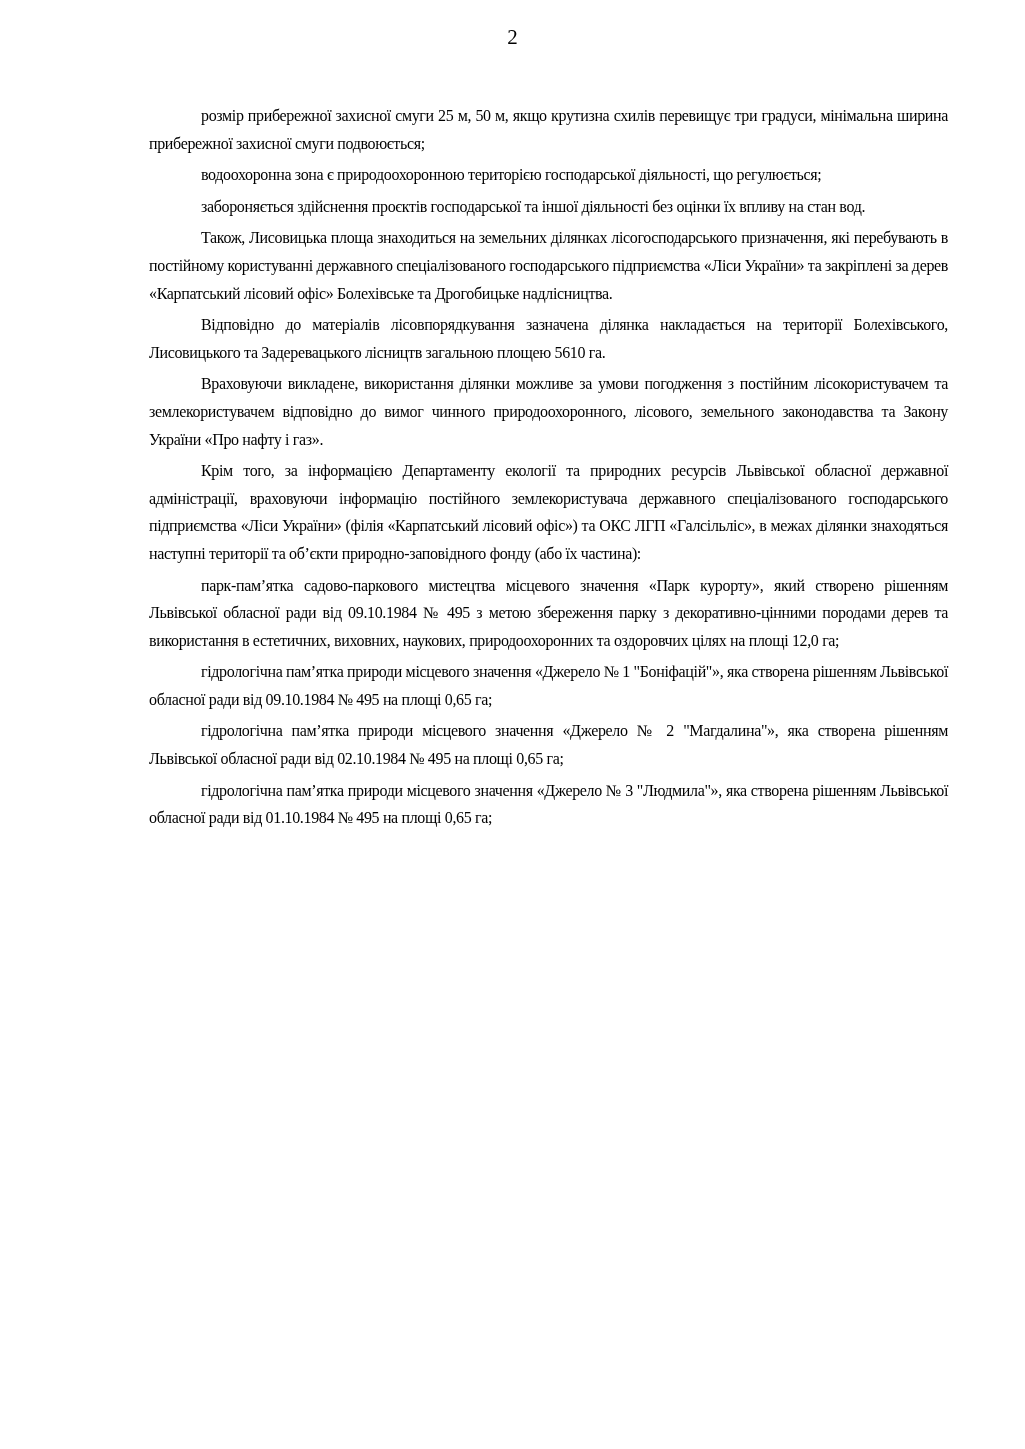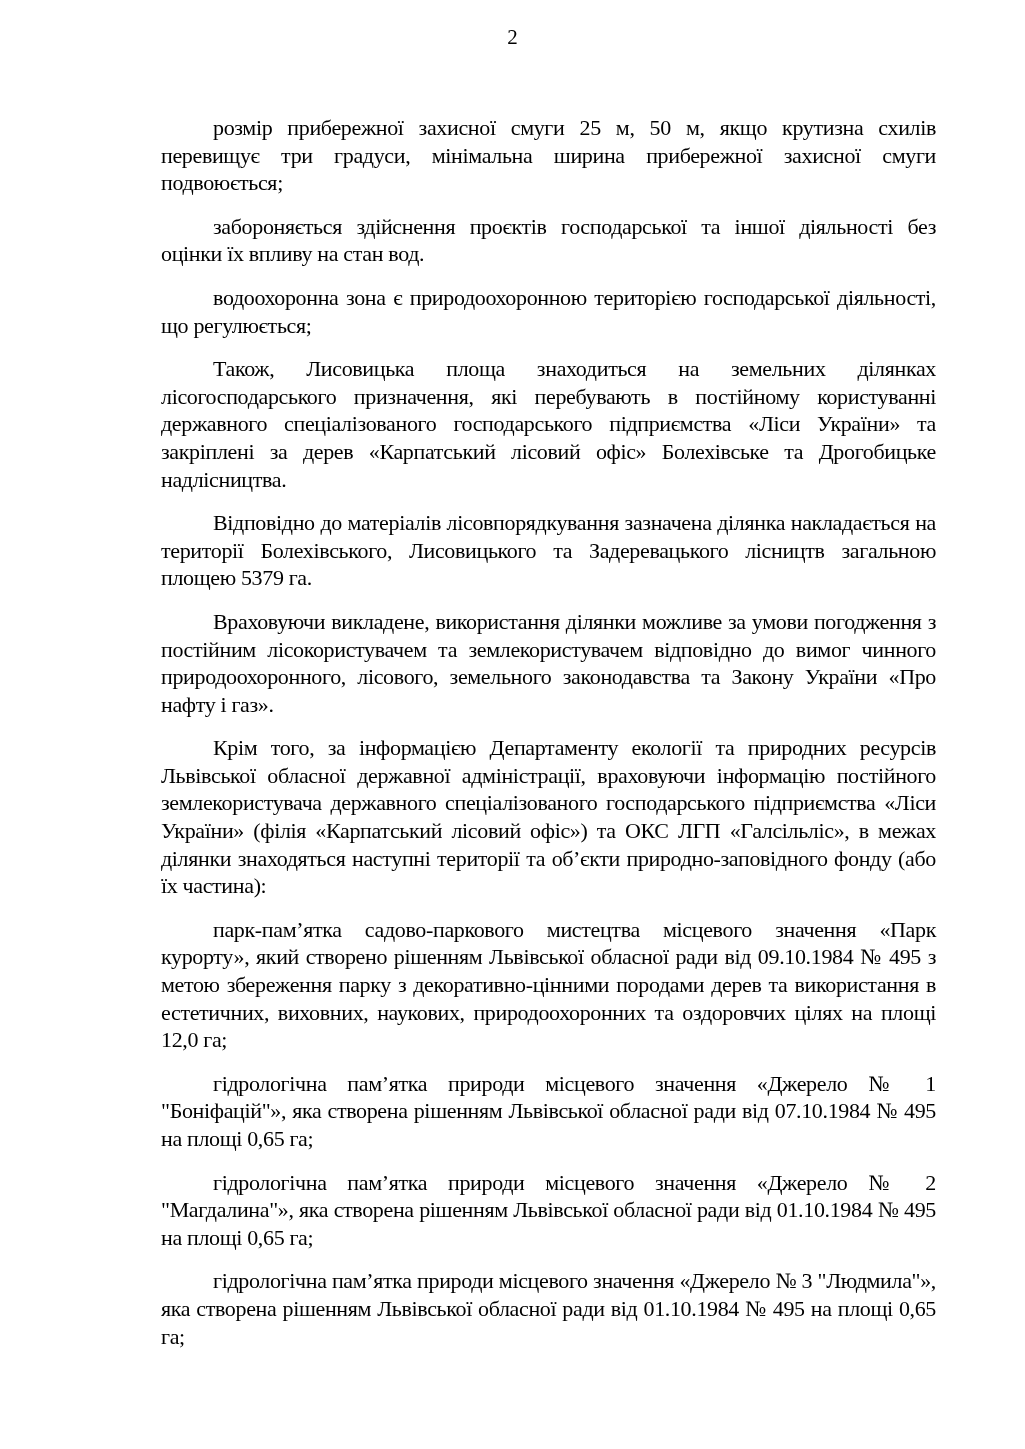--- a/index.html
+++ b/index.html
@@ -24,41 +24,41 @@
       font-size: 21px;
       line-height: 26px;
     }
     .doc-body {
       position: absolute;
       top: 98px;
       left: 145px;
       width: 807px;
     }
     .para {
-      margin: 16px;
+      margin: 4px;
       text-indent: 52px;
       text-align: justify;
       text-align-last: left;
-      font-size: 22px;
+      font-size: 16px;
       line-height: 27.6px;
       letter-spacing: -0.35px;
       word-spacing: 0px;
       transform-origin: left top;
     }
   </style>
 </head>
 <body>
 
 <div class="page-number">2</div>
 
 <div class="doc-body">
   <p class="para">розмір прибережної захисної смуги 25 м, 50 м, якщо крутизна схилів перевищує три градуси, мінімальна ширина прибережної захисної смуги подвоюється;</p>
+  <p class="para">водоохоронна зона є природоохоронною територією господарської діяльності, що регулюється;</p>
   <p class="para">забороняється здійснення проєктів господарської та іншої діяльності без оцінки їх впливу на стан вод.</p>
-  <p class="para">водоохоронна зона є природоохоронною територією господарської діяльності, що регулюється;</p>
   <p class="para">Також, Лисовицька площа знаходиться на земельних ділянках лісогосподарського призначення, які перебувають в постійному користуванні державного спеціалізованого господарського підприємства «Ліси України» та закріплені за дерев «Карпатський лісовий офіс» Болехівське та Дрогобицьке надлісництва.</p>
-  <p class="para">Відповідно до матеріалів лісовпорядкування зазначена ділянка накладається на території Болехівського, Лисовицького та Задеревацького лісництв загальною площею 5379 га.</p>
+  <p class="para">Відповідно до матеріалів лісовпорядкування зазначена ділянка накладається на території Болехівського, Лисовицького та Задеревацького лісництв загальною площею 5610 га.</p>
   <p class="para">Враховуючи викладене, використання ділянки можливе за умови погодження з постійним лісокористувачем та землекористувачем відповідно до вимог чинного природоохоронного, лісового, земельного законодавства та Закону України «Про нафту і газ».</p>
   <p class="para">Крім того, за інформацією Департаменту екології та природних ресурсів Львівської обласної державної адміністрації, враховуючи інформацію постійного землекористувача державного спеціалізованого господарського підприємства «Ліси України» (філія «Карпатський лісовий офіс») та ОКС ЛГП «Галсільліс», в межах ділянки знаходяться наступні території та об’єкти природно-заповідного фонду (або їх частина):</p>
   <p class="para">парк-пам’ятка садово-паркового мистецтва місцевого значення «Парк курорту», який створено рішенням Львівської обласної ради від 09.10.1984 № 495 з метою збереження парку з декоративно-цінними породами дерев та використання в естетичних, виховних, наукових, природоохоронних та оздоровчих цілях на площі 12,0 га;</p>
-  <p class="para">гідрологічна пам’ятка природи місцевого значення «Джерело № 1 "Боніфацій"», яка створена рішенням Львівської обласної ради від 07.10.1984 № 495 на площі 0,65 га;</p>
-  <p class="para">гідрологічна пам’ятка природи місцевого значення «Джерело № 2 "Магдалина"», яка створена рішенням Львівської обласної ради від 01.10.1984 № 495 на площі 0,65 га;</p>
+  <p class="para">гідрологічна пам’ятка природи місцевого значення «Джерело № 1 "Боніфацій"», яка створена рішенням Львівської обласної ради від 09.10.1984 № 495 на площі 0,65 га;</p>
+  <p class="para">гідрологічна пам’ятка природи місцевого значення «Джерело № 2 "Магдалина"», яка створена рішенням Львівської обласної ради від 02.10.1984 № 495 на площі 0,65 га;</p>
   <p class="para">гідрологічна пам’ятка природи місцевого значення «Джерело № 3 "Людмила"», яка створена рішенням Львівської обласної ради від 01.10.1984 № 495 на площі 0,65 га;</p>
 </div>
 
 </body></html>

